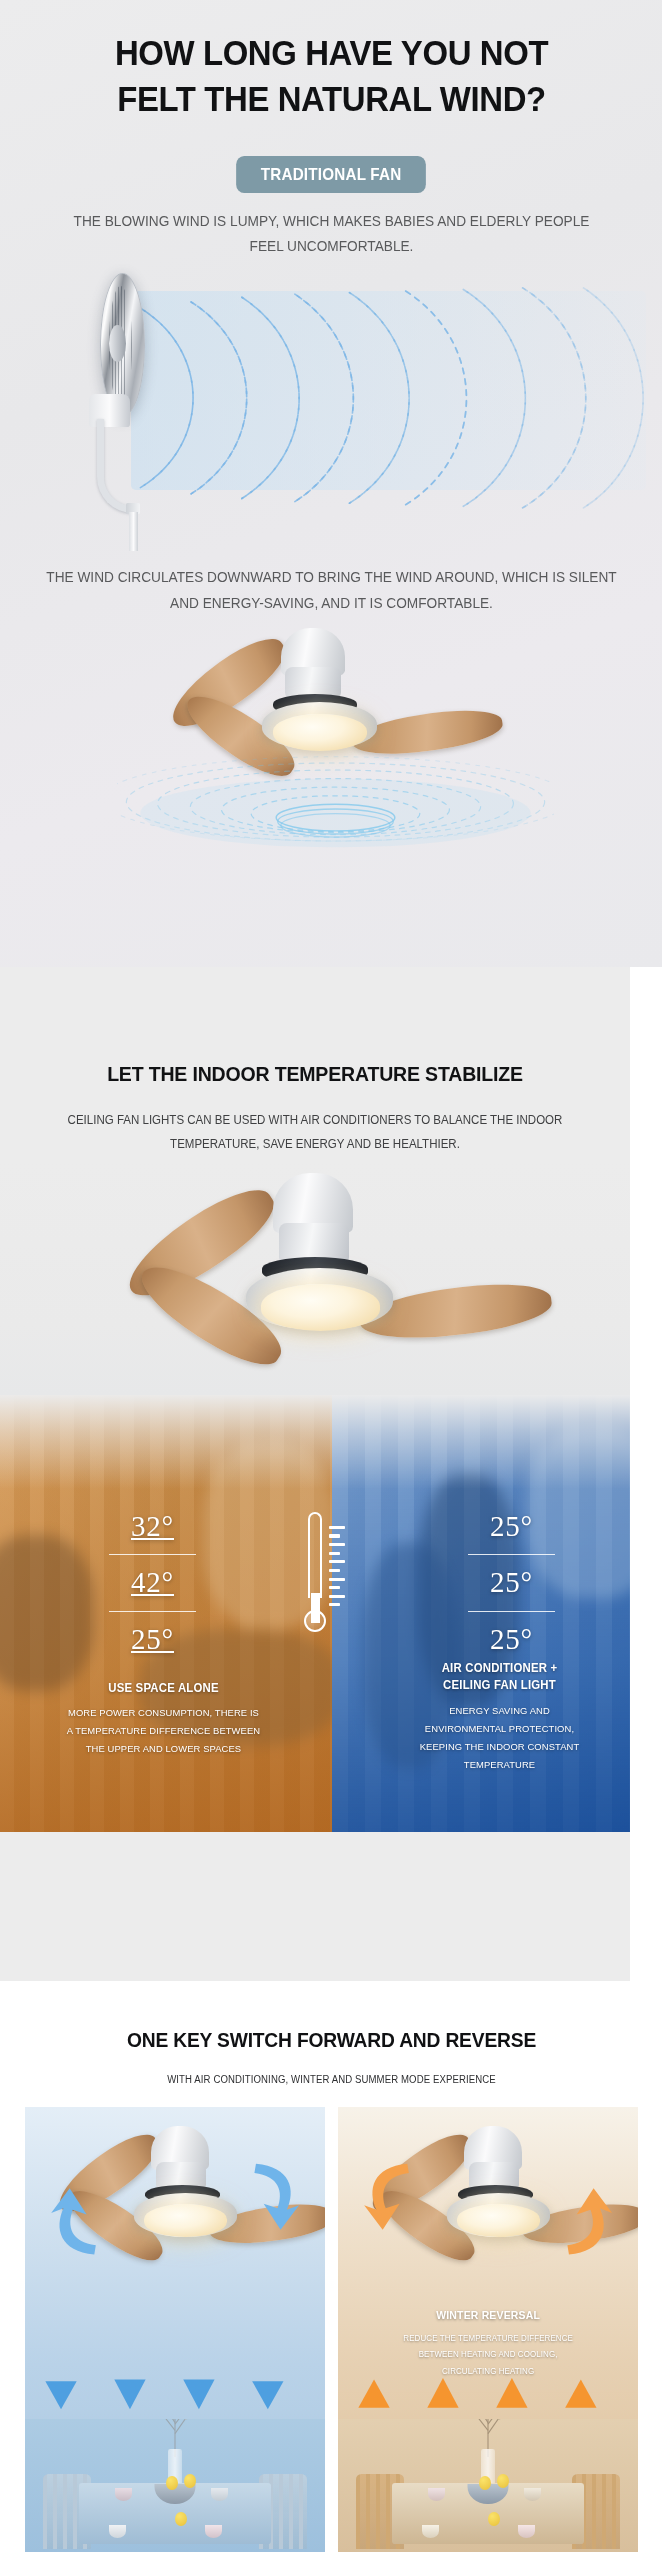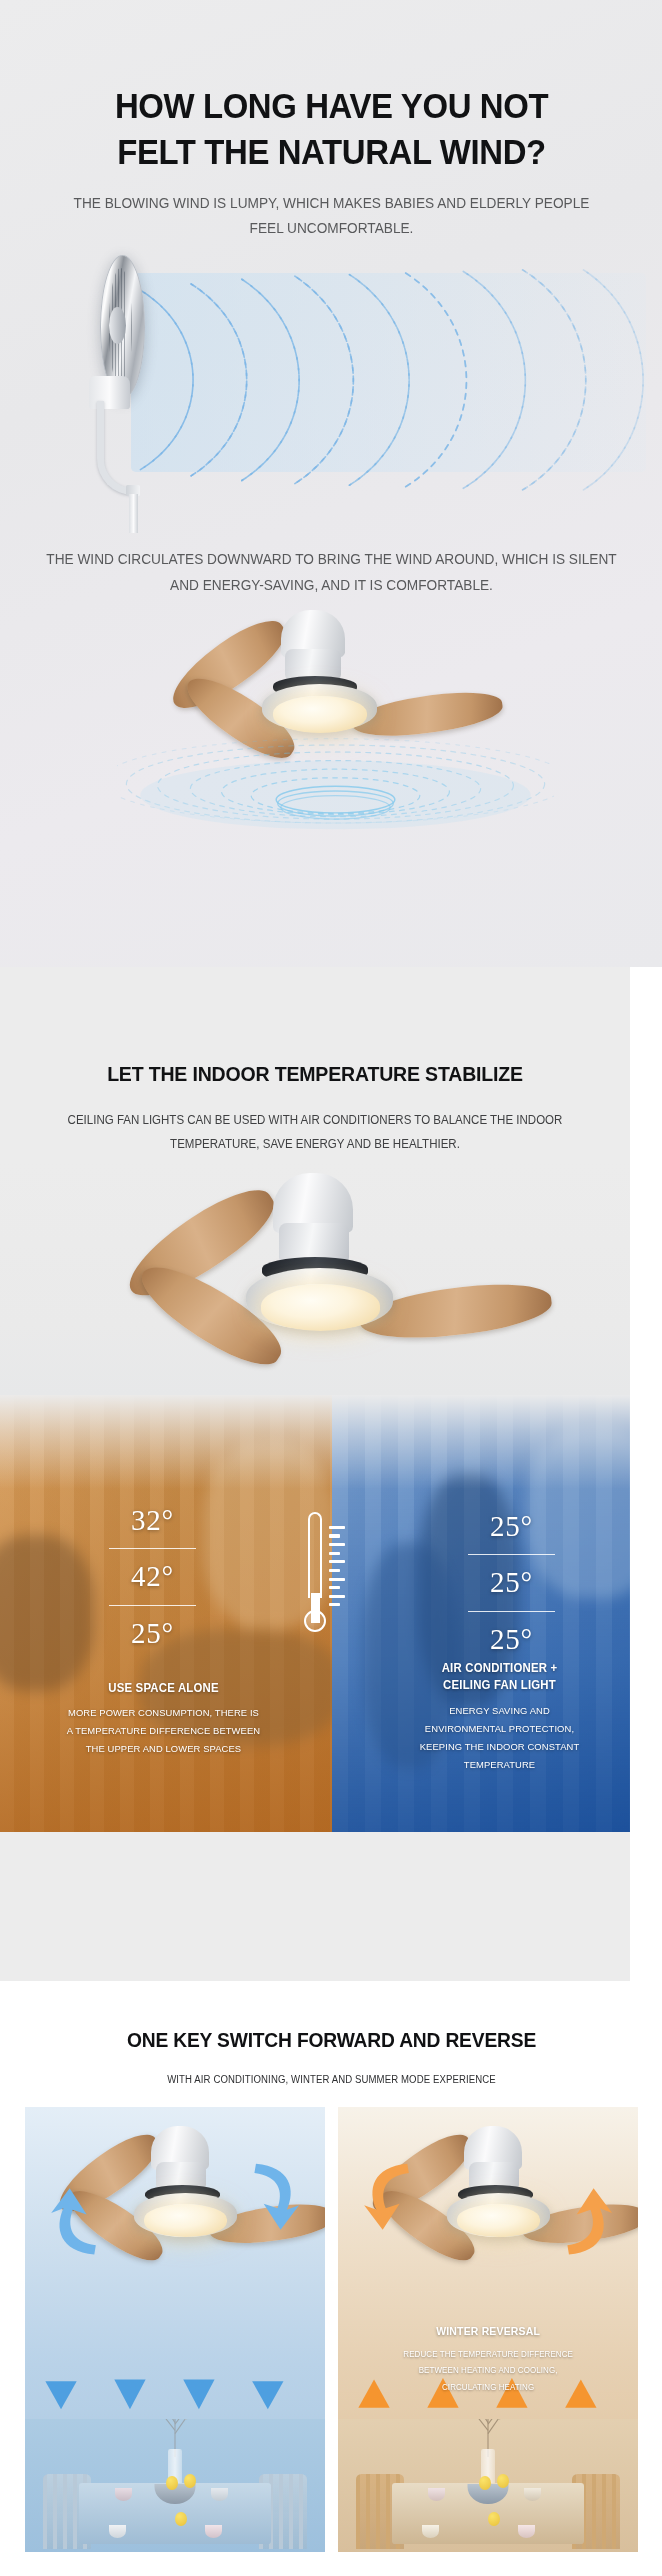--- a/index.html
+++ b/index.html
@@ -10,25 +10,24 @@
     overflow:hidden;
   }
 
   
   .sec1 {
     position:relative; width:663px; height:967px;
     background:linear-gradient(160deg,#ececed 0%,#e8e8ea 35%,#eceaee 70%,#e9e9ec 100%);
     overflow:hidden;
   }
   .s1-title {
-    padding-top:46px; text-align:center;
+    padding-top:30px; text-align:center;
     font-size:35px; font-weight:bold; line-height:1.32;
     color:#111214; letter-spacing:-0.4px;
     font-family:"Liberation Sans", sans-serif;
-    margin-top:37px;
   }
   .s1-title div { transform:scaleX(0.94); }
 
   .badge-wrap { text-align:center; }
   .badge {
     display:inline-block;
     background:#7e9aa6;
     color:#ffffff;
     font-size:16.4px; font-weight:bold;
     letter-spacing:0.2px;
@@ -257,20 +256,23 @@
 </head>
 <body>
 
 <div class="sec1">
 
   <div class="s1-title">
     <div>HOW LONG HAVE YOU NOT</div>
     <div>FELT THE NATURAL WIND?</div>
   </div>
 
+  <div class="badge-wrap" style="margin-top:34px;">
+    <span class="badge">TRADITIONAL FAN</span>
+  </div>
   <div class="desc">
     <div>THE BLOWING WIND IS LUMPY, WHICH MAKES BABIES AND ELDERLY PEOPLE</div>
     <div>FEEL UNCOMFORTABLE.</div>
   </div>
 
   <div class="trad-stage">
     <div class="wind-band"></div>
     <svg class="wind-svg" width="546" height="234" viewBox="0 0 700 300">
       <g fill="none" stroke="#7cb6e6" stroke-width="2.1" stroke-linecap="round" stroke-dasharray="7 7">
         <path d="M30 40 C120 95,120 215,30 270" opacity=".85"></path>
@@ -367,21 +369,21 @@
       <div class="room-blob" style="left:140px; top:234px; width:203px; height:117px; background:#8a6236;"></div>
       <div class="room-blob" style="left:203px; top:47px;  width:133px; height:187px; background:#e9cfa8; opacity:.30;"></div>
     </div>
 
     <div class="split-half half-cool">
       <div class="room-blob" style="left:86px; top:78px; width:101px; height:234px; background:#1d3f6d;"></div>
       <div class="room-blob" style="left:31px;  top:148px; width:94px; height:226px; background:#27518a;"></div>
       <div class="room-blob" style="left:195px; top:31px;  width:133px; height:172px; background:#bcd3ea; opacity:.30;"></div>
     </div>
 
-    <div class="temp-col" style="left:109px; top:111px; width:87px;">
+    <div class="temp-col" style="left:109px; top:117px; width:87px;text-decoration:underline;">
       <div class="temp-val">32°</div>
       <div class="temp-rule"></div>
       <div class="temp-val">42°</div>
       <div class="temp-rule"></div>
       <div class="temp-val">25°</div>
     </div>
 
     <div class="thermo" style="left:298px; top:117px; width:67px; height:133px;">
       <div class="th-tube"></div>
       <div class="th-stem"></div>
@@ -508,21 +510,21 @@
         <div class="cf-dark" style="left:103px; top:59px;  width:75px;  height:19.5px;"></div>
         <div class="cf-ring" style="left:92px; top:67px;  width:103px; height:44px;"></div>
         <div class="cf-lens" style="left:102px; top:78px; width:83px; height:33px;"></div>
       </div>
 
       <svg style="position:absolute; left:0; top:31px; width:100%; height:156px; z-index:7;" viewBox="0 0 390 200">
         <path d="M90 32 C45 36,38 66,50 92 L34 86 L58 118 L80 84 L62 90 C54 68,60 48,92 44 Z" fill="#f5a04a"></path>
         <path d="M300 150 C345 146,352 116,340 90 L356 96 L332 64 L310 98 L328 92 C336 114,330 134,298 138 Z" fill="#f5a04a"></path>
       </svg>
 
-      <div class="p-cap" style="top:218px;">
+      <div class="p-cap" style="top:202px;">
         <div class="p-head">WINTER REVERSAL</div>
         <div class="p-body">
           <div>REDUCE THE TEMPERATURE DIFFERENCE</div>
           <div>BETWEEN HEATING AND COOLING,</div>
           <div>CIRCULATING HEATING</div>
         </div>
       </div>
 
       <svg class="arrows-row" style="top:271px; height:47px;" viewBox="0 0 390 60">
         <g fill="#f5952f">

